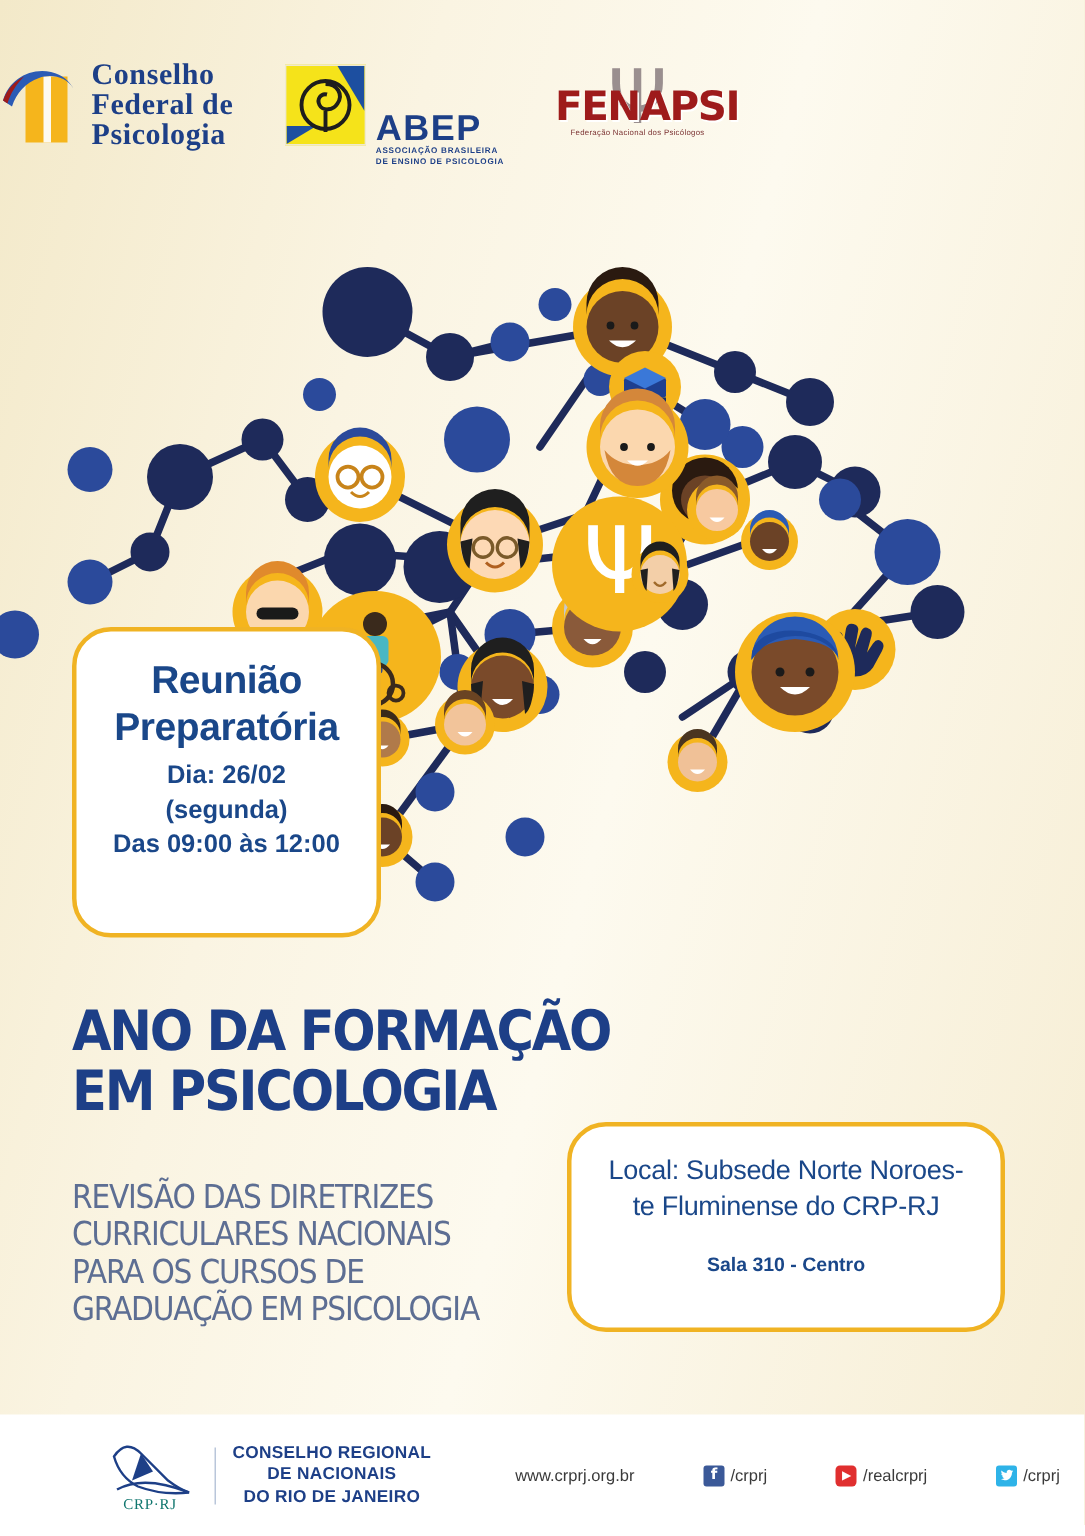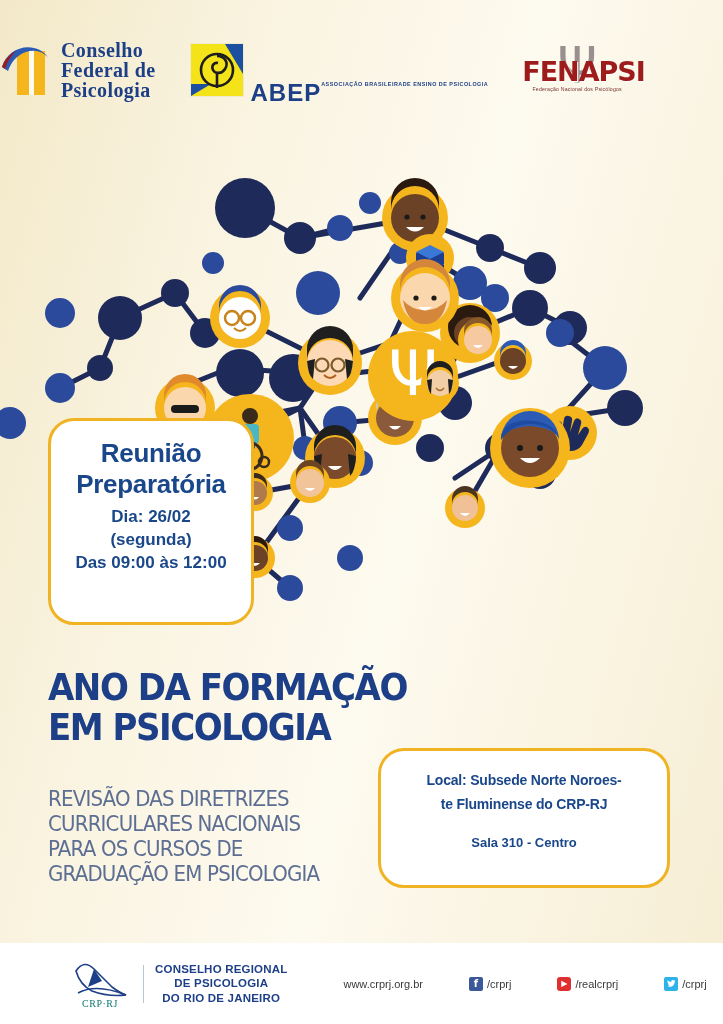--- a/index.html
+++ b/index.html
@@ -24,21 +24,21 @@
     background:#f5b51c;}
   .cfp-bars:after{content:"";position:absolute;left:12px;top:0;width:5px;height:44px;
     background:#fdfaef;}
   .cfp-swoosh{position:absolute;left:0;top:0;width:52px;height:34px;}
   .cfp-text{font-family:"Liberation Serif", serif;color:#1d3f87;font-weight:bold;
     font-size:20px;line-height:20px;letter-spacing:.4px;}
 
   .abep{display:flex;align-items:center;gap:7px;}
   .abep-mark{width:52px;height:52px;background:#f5e31a;position:relative;
     border:1px solid #efe9cf;}
-  .abep-txt{display:flex;flex-direction:row;margin-top:46px;}
+  .abep-txt{display:flex;flex-direction:column;margin-top:46px;}
   .abep-name{font-size:24px;font-weight:bold;color:#1d3f87;letter-spacing:1px;line-height:24px;}
   .abep-sub{font-size:5.4px;font-weight:bold;color:#1d3f87;letter-spacing:.5px;line-height:7px;}
 
   .fena{position:relative;width:110px;height:56px;}
   .fena-psi{position:absolute;left:50%;top:-2px;transform:translateX(-50%);
     font-size:50px;color:#9a8f8f;font-family:"DejaVu Sans", sans-serif;line-height:50px;}
   .fena-name{position:absolute;left:0;top:14px;width:110px;text-align:center;
     font-size:27px;font-weight:bold;color:#9e1b1b;letter-spacing:-1px;
     font-family:"DejaVu Sans", sans-serif;
     text-shadow:1px 1px 0 #fff;}
@@ -51,21 +51,21 @@
   
   .box{position:absolute;background:#ffffff;border:3px solid #f0b323;
     border-radius:26px;box-sizing:border-box;text-align:center;color:#1a4789;}
   #meeting-box{left:48px;top:418px;width:206px;height:207px;padding-top:17px;}
   .mb-title{font-size:26px;font-weight:bold;line-height:31px;letter-spacing:-.3px;}
   .mb-line{font-size:17px;font-weight:bold;line-height:23px;}
   .mb-gap{height:5px;}
 
   
   #local-box{left:378px;top:748px;width:292px;height:140px;padding:17px 12px 0;}
-  .lb-main{font-size:14px;font-weight:bold;line-height:24px;letter-spacing:-.2px;}
+  .lb-main{font-size:18px;font-weight:normal;line-height:24px;letter-spacing:-.2px;}
   .lb-sub{font-size:13px;font-weight:bold;line-height:18px;margin-top:18px;}
 
   
   #headline{position:absolute;left:48px;top:668px;width:360px;}
   .hl-line{font-family:"DejaVu Sans", sans-serif;font-weight:bold;
     color:#1d3f87;font-size:37px;line-height:40px;letter-spacing:-1.6px;
     transform:scaleX(.92);transform-origin:left center;white-space:nowrap;}
   #subhead{position:absolute;left:48px;top:786px;width:340px;}
   .sh-line{font-family:"DejaVu Sans", sans-serif;color:#5d6e93;font-size:22px;
     line-height:25px;letter-spacing:-.9px;transform:scaleX(.9);
@@ -458,21 +458,21 @@
           <svg viewBox="0 0 64 46" width="64" height="46">
             <path d="M8 10 Q16 -2 26 8 Q34 16 44 26 Q52 32 58 34 Q40 36 24 30 Q12 24 8 10 Z" fill="none" stroke="#1d3f87" stroke-width="1.6"></path>
             <path d="M26 8 L20 26 L34 20 Z" fill="#1d3f87"></path>
             <path d="M10 32 Q28 22 58 34" fill="none" stroke="#1d3f87" stroke-width="1.6"></path>
           </svg>
           <div class="crp-abbr">CRP·RJ</div>
         </div>
         <div class="crp-div"></div>
         <div class="crp-name">
           <div>CONSELHO REGIONAL</div>
-          <div>DE PSICOLOGIA</div>
+          <div>DE NACIONAIS</div>
           <div>DO RIO DE JANEIRO</div>
         </div>
       </div>
 
       <div class="social">
         <span class="site">www.crprj.org.br</span>
         <span class="soc">
           <span class="soc-ico fb">f</span>
           <span>/crprj</span>
         </span>

